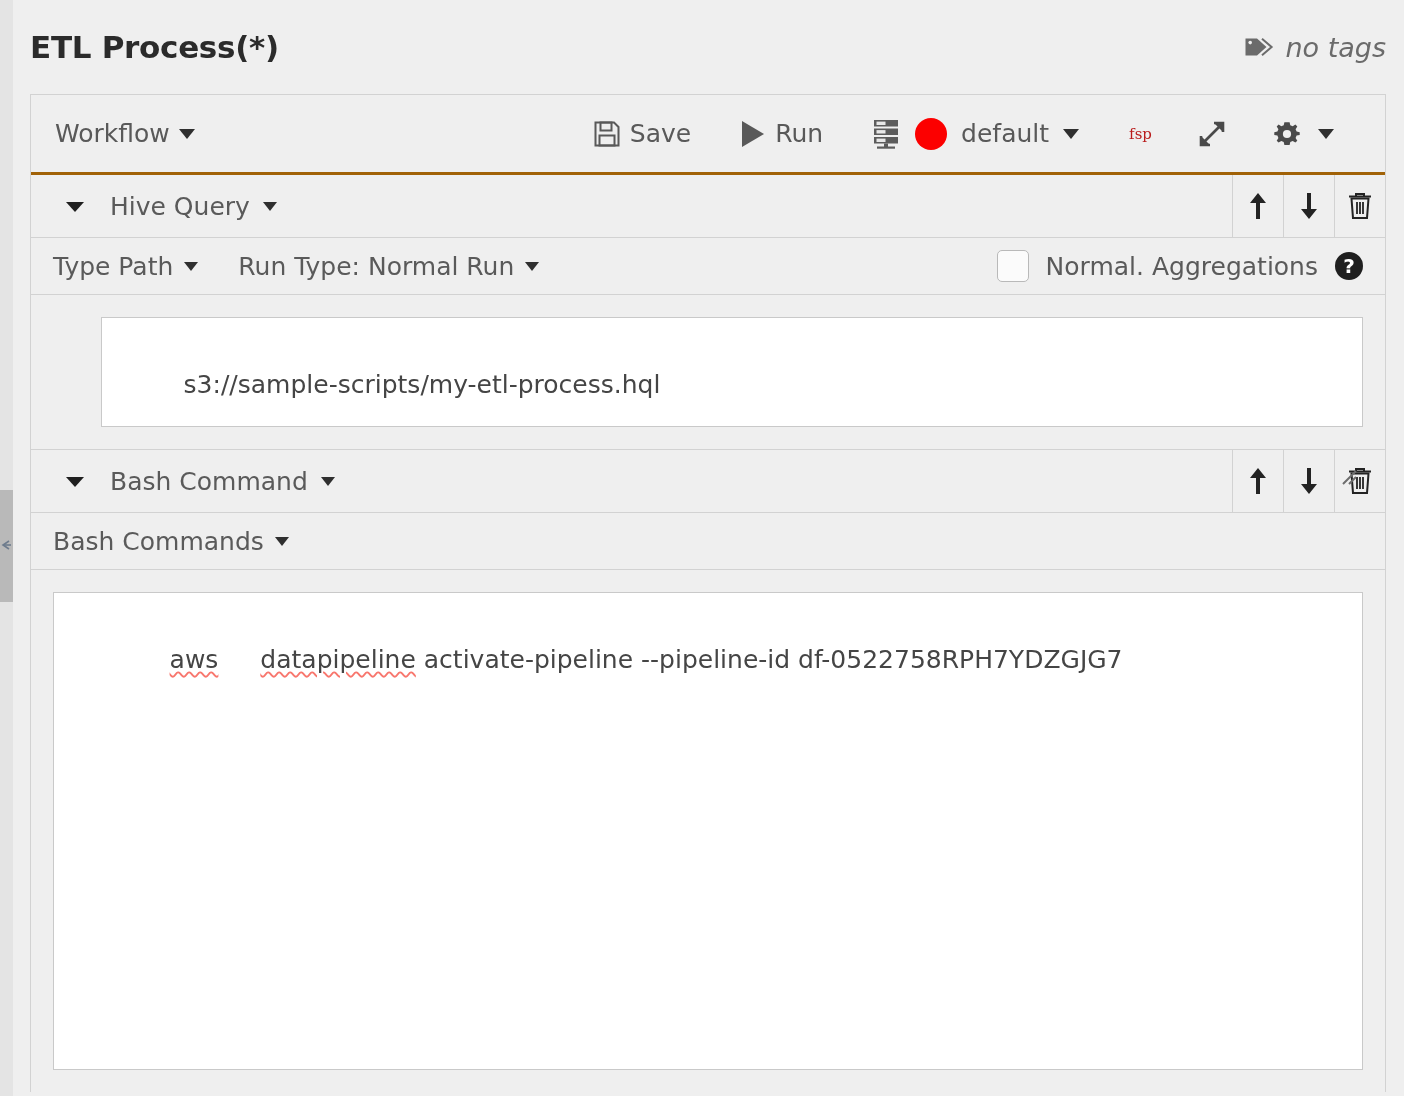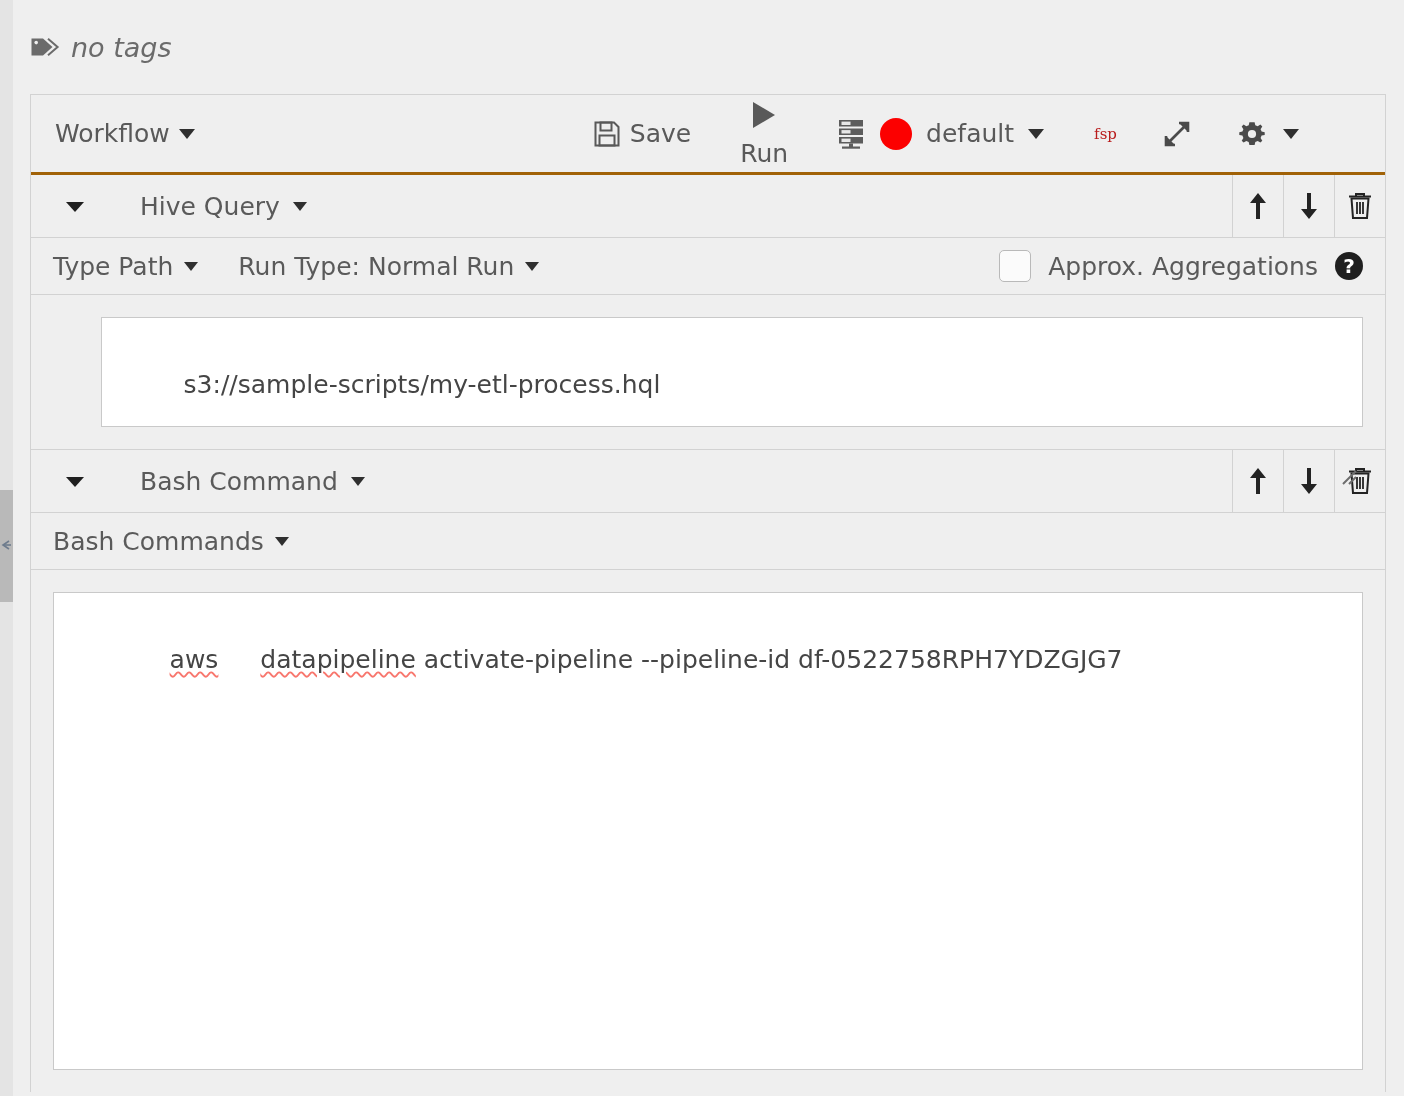--- a/index.html
+++ b/index.html
@@ -112,21 +112,21 @@
     border-top: 10px solid #2f2f2f;
     display: inline-block;
   }
   .caret.sm {
     border-left-width: 7px;
     border-right-width: 7px;
     border-top-width: 9px;
   }
   .tb-workflow { margin-right: 0; }
   .tb-save { margin-left: 398px; }
-  .tb-run  { margin-left: 49px; flex-direction: column; }
+  .tb-run  { margin-left: 49px; }
   .tb-cluster { margin-left: 48px; display:flex; align-items:center; gap:14px;}
   .red-dot {
     width: 32px; height: 32px;
     border-radius: 50%;
     background: #fc0000;
     display: inline-block;
   }
   .tb-fsp {
     margin-left: 50px;
     font-family: "DejaVu Serif", "Liberation Serif", serif;
@@ -151,21 +151,20 @@
     gap: 22px;
     padding-left: 31px;
     box-sizing: border-box;
   }
   .step-head .step-name {
     font-size: 25px;
     color: #5a5a5a;
     display: flex;
     align-items: center;
     gap: 13px;
-    margin-left: 30px;
   }
   .act-cell {
     width: 50px;
     border-left: 1px solid #d2d2d2;
     display: flex;
     align-items: center;
     justify-content: center;
     color: #222222;
   }
 
@@ -258,20 +257,21 @@
         <path d="M9 3 L3 7 L9 11" fill="none" stroke="#6d7b8d" stroke-width="1.6"></path>
         <path d="M3 7 L11 7" fill="none" stroke="#6d7b8d" stroke-width="1.6"></path>
       </svg>
     </div>
   </div>
 </div>
 
 <div id="page">
 
   <div class="titlebar">
+    <div class="page-title">ETL Process(*)</div>
     <div class="tags">
       <span>
         <svg width="30" height="24" viewBox="0 0 30 24" aria-hidden="true">
           <path d="M1.5 3.5 h11.5 l9.5 8.5 -9.5 8.5 h-11.5 z" fill="#6b6b6b"></path>
           <circle cx="6.2" cy="7.6" r="1.8" fill="#efefef"></circle>
           <path d="M18 3.8 l9.6 8.2 -9.6 8.2" fill="none" stroke="#6b6b6b" stroke-width="2"></path>
         </svg>
       </span>
       <span class="tag-label">no tags</span>
     </div>
@@ -389,21 +389,21 @@
       <span class="opt">
         <span>Type Path</span>
         <span class="caret sm"></span>
       </span>
       <span class="opt">
         <span>Run Type: Normal Run</span>
         <span class="caret sm"></span>
       </span>
       <span class="checkwrap">
         <span class="checkbox"></span>
-        <span>Approx. Aggregations</span>
+        <span>Normal. Aggregations</span>
         <span class="help-icon">?</span>
       </span>
     </div>
 
     <div class="editor-pane">
       <div class="code-box h1">
         <span>s3://sample-scripts/my-etl-process.hql</span>
         <span class="resize-grip">
           <svg width="22" height="22" viewBox="0 0 22 22" aria-hidden="true">
             <path d="M20 7 L7 20 M20 13 L13 20" stroke="#6e6e6e" stroke-width="2" fill="none"></path>

